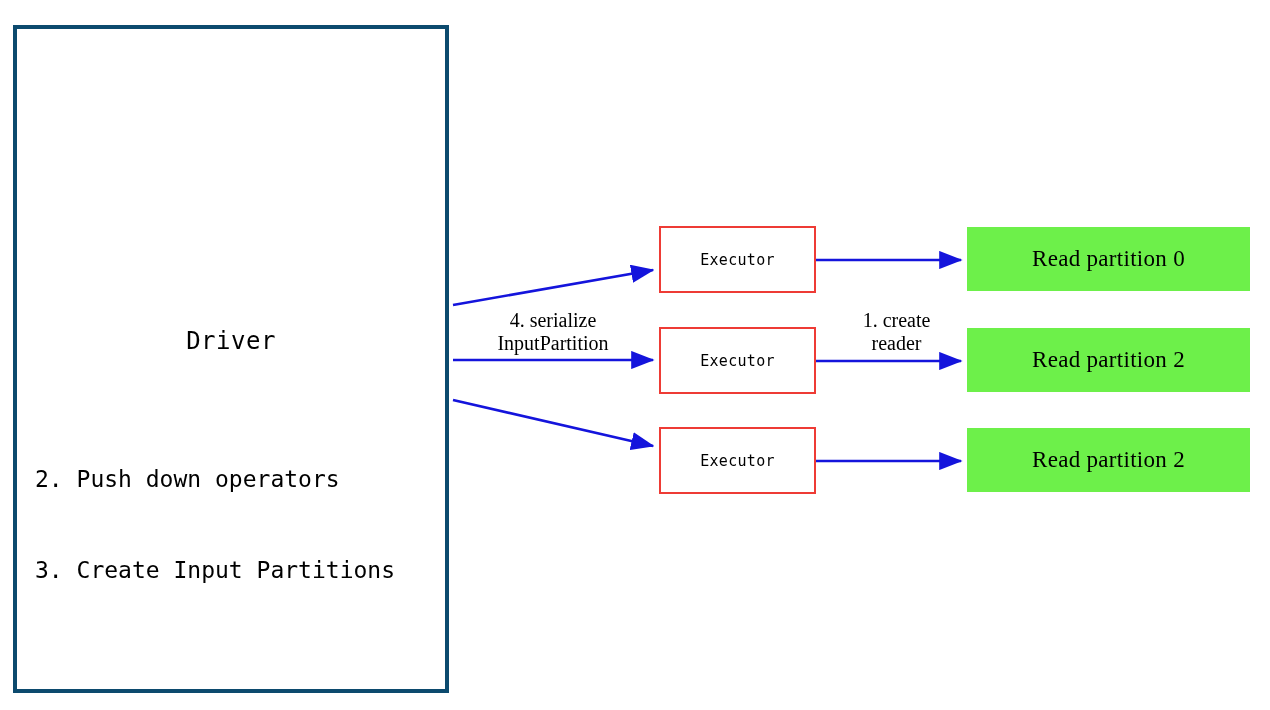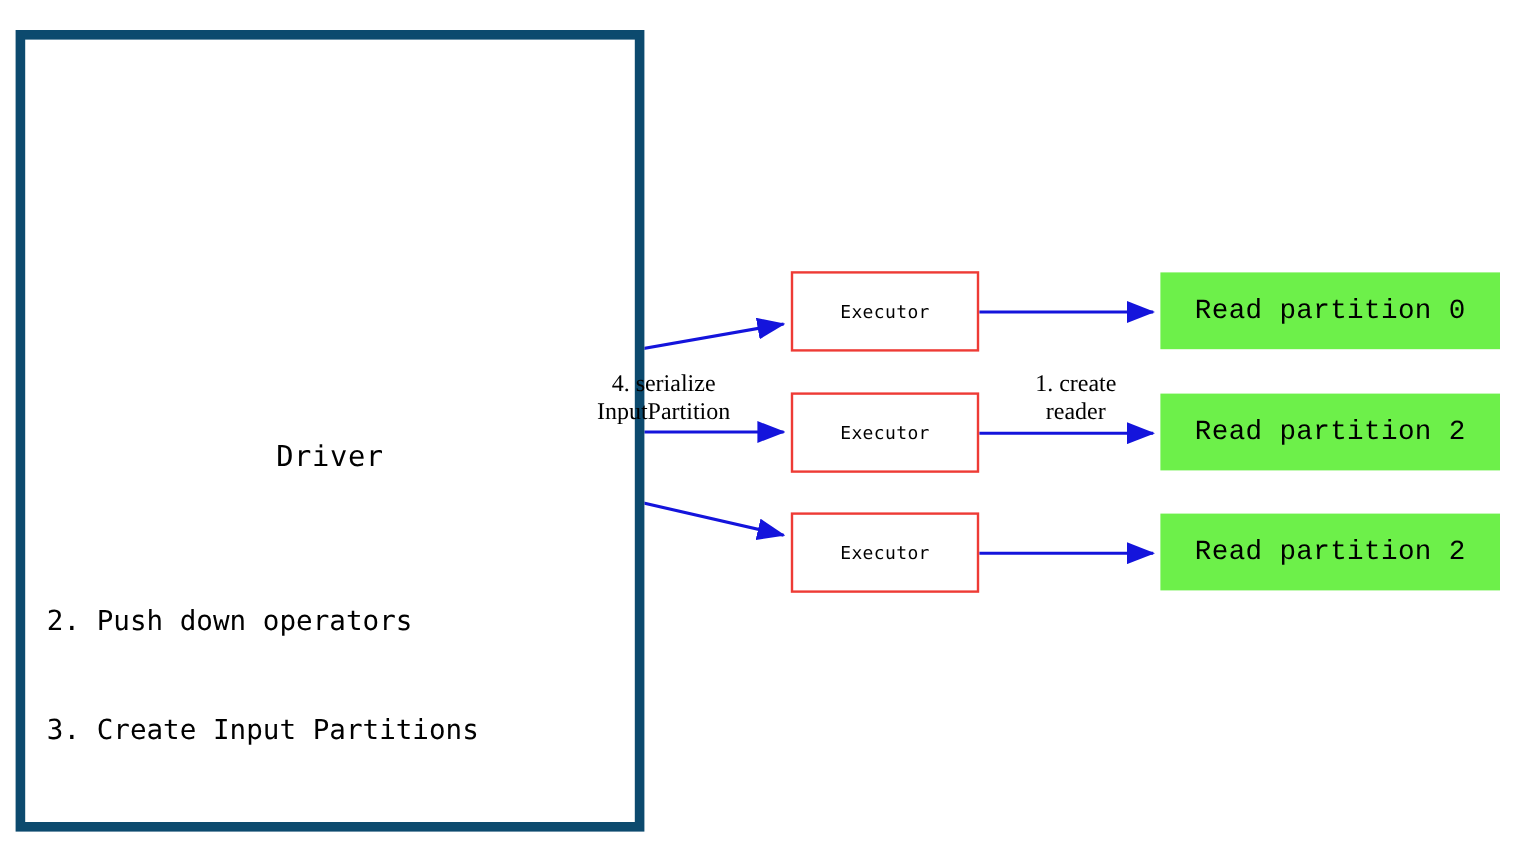--- a/index.html
+++ b/index.html
@@ -30,25 +30,25 @@
     display: flex;
     flex-direction: column;
     align-items: center;
     justify-content: center;
   }
 
   
   .driver-box {
     left: 13px;
     top: 25px;
-    width: 524px;
+    width: 436px;
     height: 668px;
-    border: 8px solid #0c4a6e;
+    border: 4px solid #0c4a6e;
     background: #ffffff;
-    justify-content: flex-end;
+    justify-content: center;
     align-items: stretch;
   }
   .driver-title {
     font-family: "DejaVu Sans Mono", "Liberation Mono", monospace;
     font-size: 24px;
     color: #000000;
     text-align: center;
     margin-top: 255px;
     letter-spacing: 0.5px;
   }
@@ -86,21 +86,21 @@
     left: 967px;
     width: 283px;
     height: 64px;
     background: #6df04a;
     border: none;
   }
   .partition-box.row1 { top: 227px; }
   .partition-box.row2 { top: 328px; }
   .partition-box.row3 { top: 428px; }
   .partition-label {
-    font-family: Liberation Mono, monospace;
+    font-family: Liberation Serif, serif;
     font-size: 23px;
     color: #000000;
     letter-spacing: 0.3px;
   }
 
   
   .edge-label {
     position: absolute;
     font-family: "Liberation Serif", "DejaVu Serif", serif;
     font-size: 20px;

